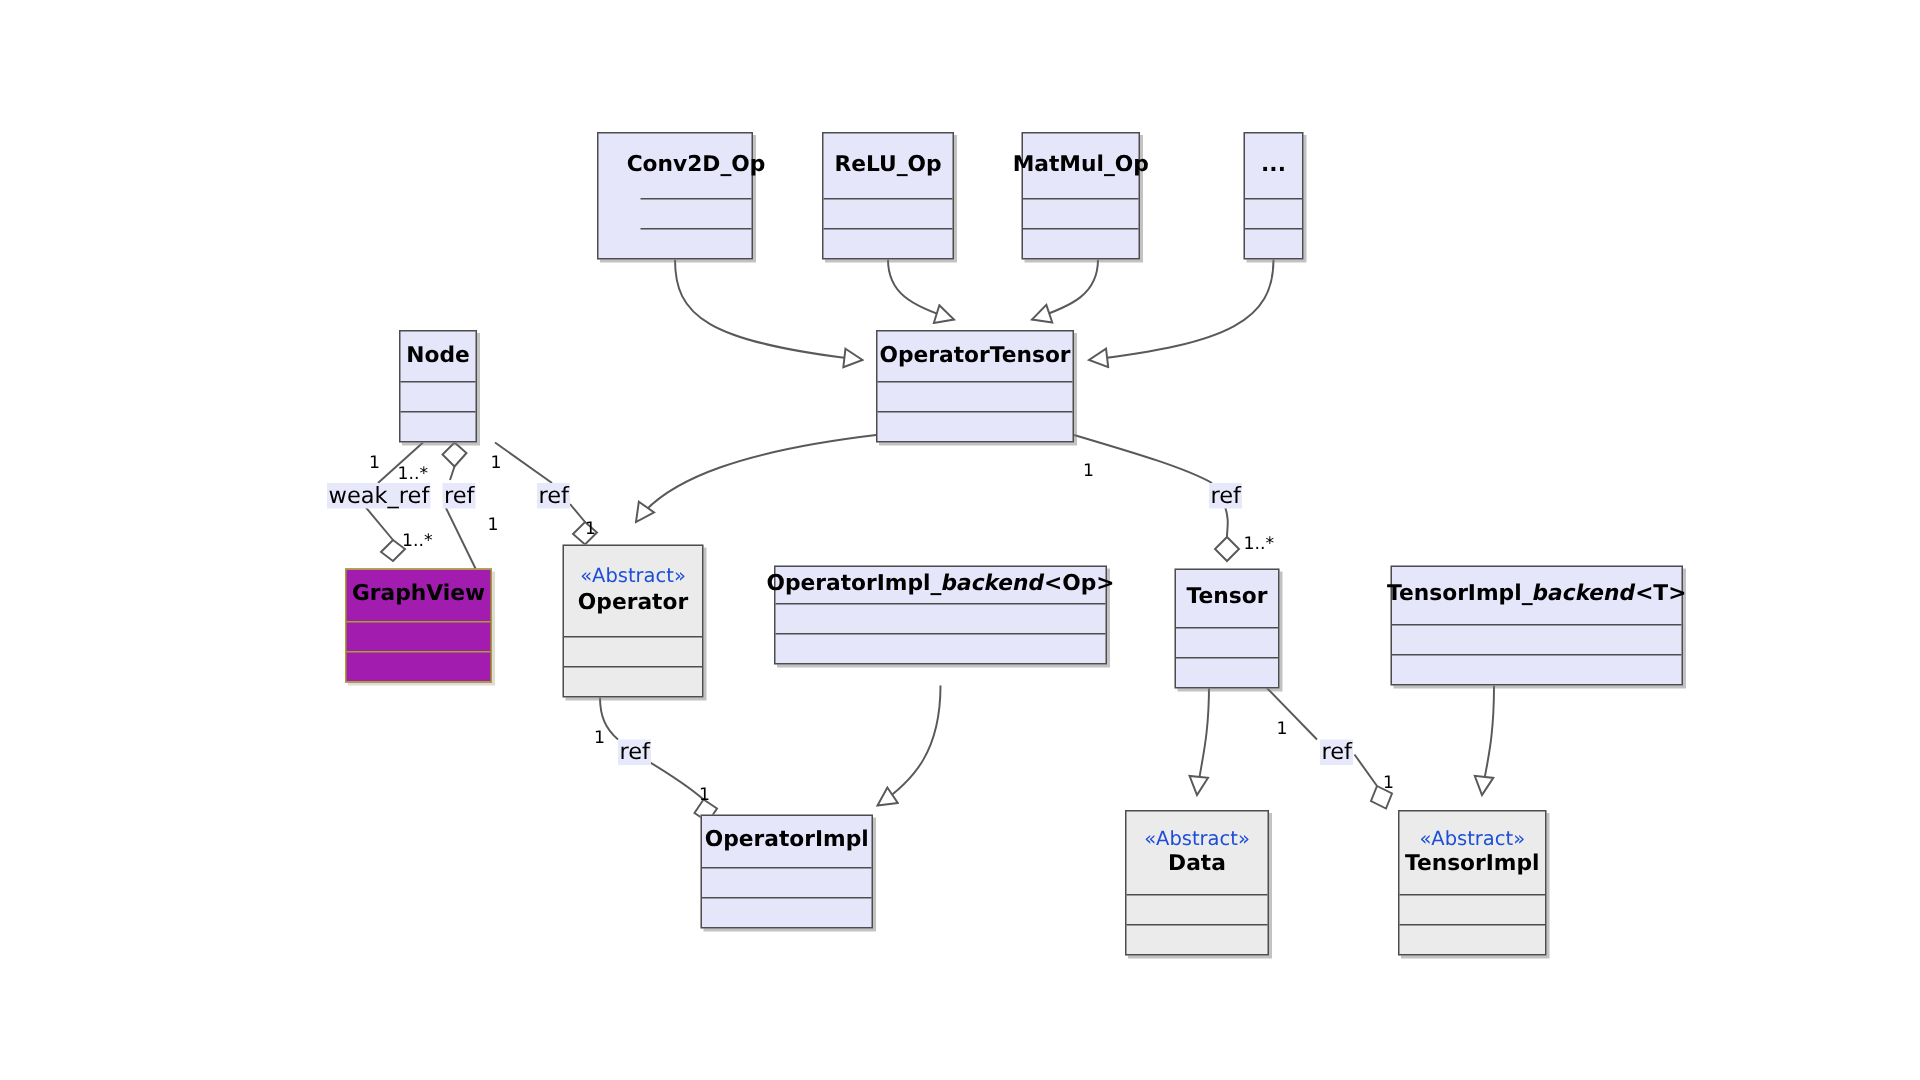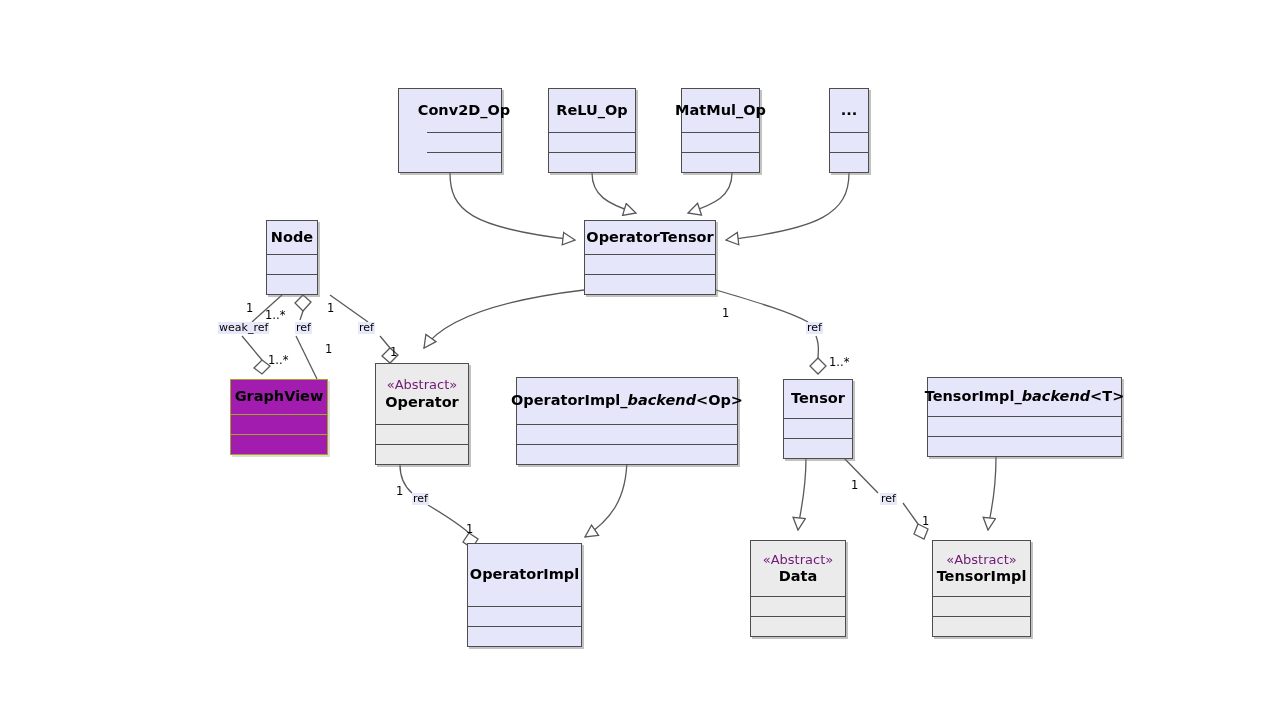--- a/index.html
+++ b/index.html
@@ -67,34 +67,34 @@
     font-size: 14.5px;
     font-weight: bold;
     line-height: 1.18;
     white-space: nowrap;
   }
   .uml-name .ital { font-style: italic; }
   .uml-stereotype {
     font-size: 13px;
     font-weight: normal;
     line-height: 1.2;
-    color: #701a75;
+    color: #1d4ed8;
     margin-bottom: 1px;
   }
   .uml-compartment {
     border-top: 1.6px solid #4d4d4d;
     height: 19px;
     flex: 0 0 auto;
   }
   .theme-accent .uml-compartment { border-top-color: #a3a329; }
 
   
   .edge-label {
     position: absolute;
-    font-size: 11px;
+    font-size: 15px;
     color: #000000;
     background: #e8e8fb;
     white-space: nowrap;
     line-height: 1.1;
     padding: 0 1px;
     z-index: 7;
   }
   .mult-label {
     position: absolute;
     font-size: 11.5px;
@@ -216,21 +216,21 @@
 
   <div class="uml-class theme-abstract" style="left:375px;top:363px;width:94px;height:102px;">
     <div class="uml-header">
       <div class="uml-stereotype">«Abstract»</div>
       <div class="uml-name">Operator</div>
     </div>
     <div class="uml-compartment"></div>
     <div class="uml-compartment"></div>
   </div>
 
-  <div class="uml-class theme-default" style="left:516px;top:377px;width:222px;height:88px;">
+  <div class="uml-class theme-default" style="left:516px;top:377px;width:222px;height:66px;">
     <div class="uml-header">
       <div class="uml-name"><span>OperatorImpl_</span><span class="ital">backend</span><span>&lt;Op&gt;</span></div>
     </div>
     <div class="uml-compartment"></div>
     <div class="uml-compartment"></div>
   </div>
 
   <div class="uml-class theme-default" style="left:783px;top:379px;width:70px;height:80px;">
     <div class="uml-header">
       <div class="uml-name">Tensor</div>
@@ -240,21 +240,21 @@
   </div>
 
   <div class="uml-class theme-default" style="left:899px;top:377px;width:195px;height:80px;margin-left:28px;">
     <div class="uml-header">
       <div class="uml-name"><span>TensorImpl_</span><span class="ital">backend</span><span>&lt;T&gt;</span></div>
     </div>
     <div class="uml-compartment"></div>
     <div class="uml-compartment"></div>
   </div>
 
-  <div class="uml-class theme-default" style="left:467px;top:543px;width:115px;height:104px;">
+  <div class="uml-class theme-default" style="left:467px;top:543px;width:115px;height:76px;">
     <div class="uml-header">
       <div class="uml-name">OperatorImpl</div>
     </div>
     <div class="uml-compartment"></div>
     <div class="uml-compartment"></div>
   </div>
 
   <div class="uml-class theme-abstract" style="left:750px;top:540px;width:96px;height:97px;">
     <div class="uml-header">
       <div class="uml-stereotype">«Abstract»</div>

